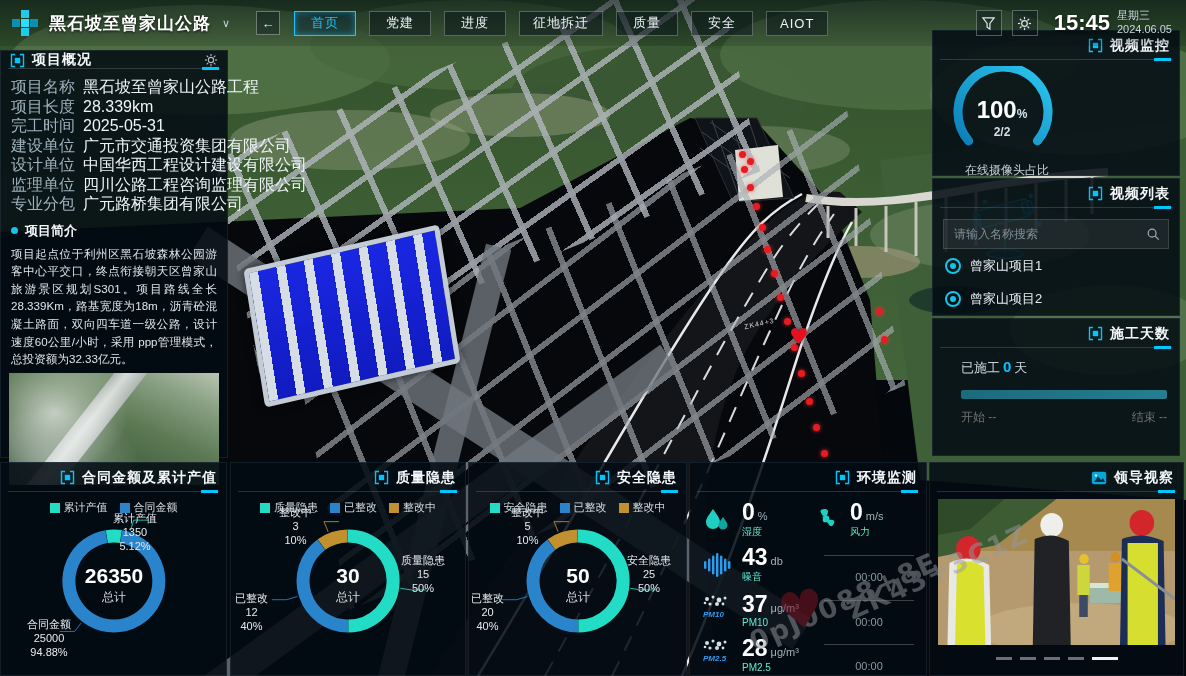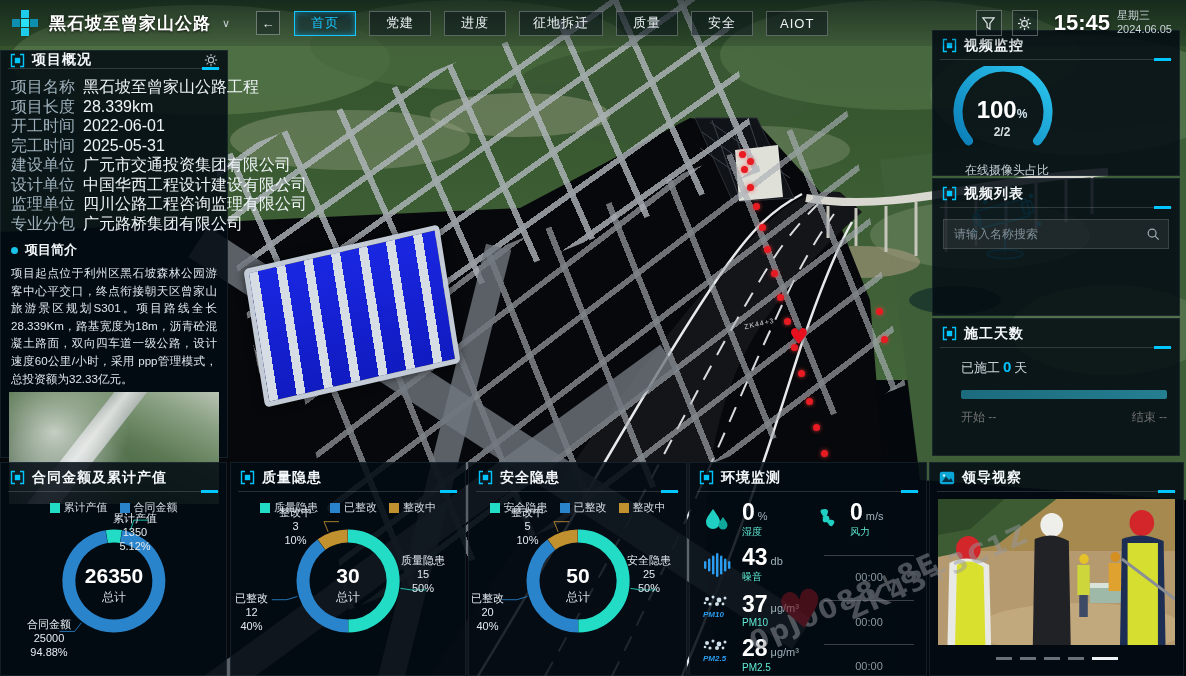--- a/index.html
+++ b/index.html
@@ -38,21 +38,21 @@
      color:#eef3f6;background:rgba(8,18,26,.5);border:1px solid rgba(255,255,255,.28);cursor:pointer;letter-spacing:1px;}
   .tab.active{color:#17c6ff;border:1px solid #17c6ff;background:rgba(8,40,60,.45);box-shadow:0 0 6px rgba(23,198,255,.5) inset;}
   #topbar-right{margin-left:auto;display:flex;align-items:center;gap:10px;padding-right:14px;}
   .tb-icon{width:26px;height:26px;border:1px solid rgba(255,255,255,.3);background:rgba(10,22,30,.4);display:flex;align-items:center;justify-content:center;cursor:pointer;}
   #clock{display:flex;align-items:center;gap:7px;margin-left:6px;}
   #time-now{font-size:22px;font-weight:bold;color:#fff;text-shadow:0 1px 3px rgba(0,0,0,.7);}
   .date-stack{display:flex;flex-direction:column;line-height:1.25;}
   .date-stack span{font-size:11px;color:#ccd5da;}
   
   .panel{position:absolute;background:rgba(4,11,19,.87);border:1px solid rgba(110,150,180,.14);z-index:20;}
-  .phead{display:flex;align-items:center;gap:7px;height:29px;padding:0 9px;position:relative;}
+  .phead{display:flex;align-items:center;gap:7px;height:29px;padding:0 9px;position:relative;justify-content:flex-end;}
   .phead::after{content:'';position:absolute;left:7px;right:7px;bottom:0;height:1px;background:rgba(255,255,255,.15);}
   .cyan-dash{position:absolute;right:8px;bottom:-1px;width:17px;height:3px;background:#00c6ff;cursor:pointer;z-index:2;}
   .ptitle{font-weight:bold;font-size:14px;color:#f4f8fa;letter-spacing:1px;}
   .pbody{position:relative;}
   
   #panel-overview{left:0;top:50px;width:228px;height:408px;display:flex;flex-direction:column;}
   #ov-fields{padding:8px 10px 2px 10px;}
   .ov-row{display:flex;font-size:16px;line-height:19.5px;}
   .ov-label{width:72px;color:#9fb2bd;flex:none;}
   .ov-value{color:#eef3f6;white-space:nowrap;}
@@ -303,24 +303,20 @@
     <div id="ov-fields">
         <div class="ov-row">
           <span class="ov-label">项目名称</span>
           <span class="ov-value">黑石坡至曾家山公路工程</span>
         </div>
         <div class="ov-row">
           <span class="ov-label">项目长度</span>
           <span class="ov-value">28.339km</span>
         </div>
         <div class="ov-row">
-          <span class="ov-label">开工时间</span>
-          <span class="ov-value">2022-06-01</span>
-        </div>
-        <div class="ov-row">
           <span class="ov-label">完工时间</span>
           <span class="ov-value">2025-05-31</span>
         </div>
         <div class="ov-row">
           <span class="ov-label">建设单位</span>
           <span class="ov-value">广元市交通投资集团有限公司</span>
         </div>
         <div class="ov-row">
           <span class="ov-label">设计单位</span>
           <span class="ov-value">中国华西工程设计建设有限公司</span>
@@ -400,20 +396,34 @@
       <span class="ptitle">视频列表</span>
       <span class="cyan-dash"></span>
     </div>
     <div id="search-box">
       <input id="search-input" placeholder="请输入名称搜索" style="">
       <svg width="14" height="14" viewBox="0 0 16 16">
         <circle cx="7" cy="7" r="4.5" fill="none" stroke="#9fb0ba" stroke-width="1.4"></circle>
         <line x1="10.5" y1="10.5" x2="14.5" y2="14.5" stroke="#9fb0ba" stroke-width="1.4"></line>
       </svg>
     </div>
+    <div id="video-items">
+        <div class="vid-item">
+          <span class="vcam">
+            <i></i>
+          </span>
+          <span>曾家山项目1</span>
+        </div>
+        <div class="vid-item">
+          <span class="vcam">
+            <i></i>
+          </span>
+          <span>曾家山项目2</span>
+        </div>
+      </div>
   </div>
 
   <div class="panel" id="panel-days">
     <div class="phead">
       <svg width="15" height="15" viewBox="0 0 15 15">
         <path d="M5 1.5 H1.5 V13.5 H5 M10 1.5 H13.5 V13.5 H10" stroke="#00c6ff" stroke-width="1.4" fill="none"></path>
         <rect x="4.8" y="4.8" width="5.4" height="5.4" fill="#00c6ff"></rect>
       </svg>
       <span class="ptitle">施工天数</span>
       <span class="cyan-dash"></span>

